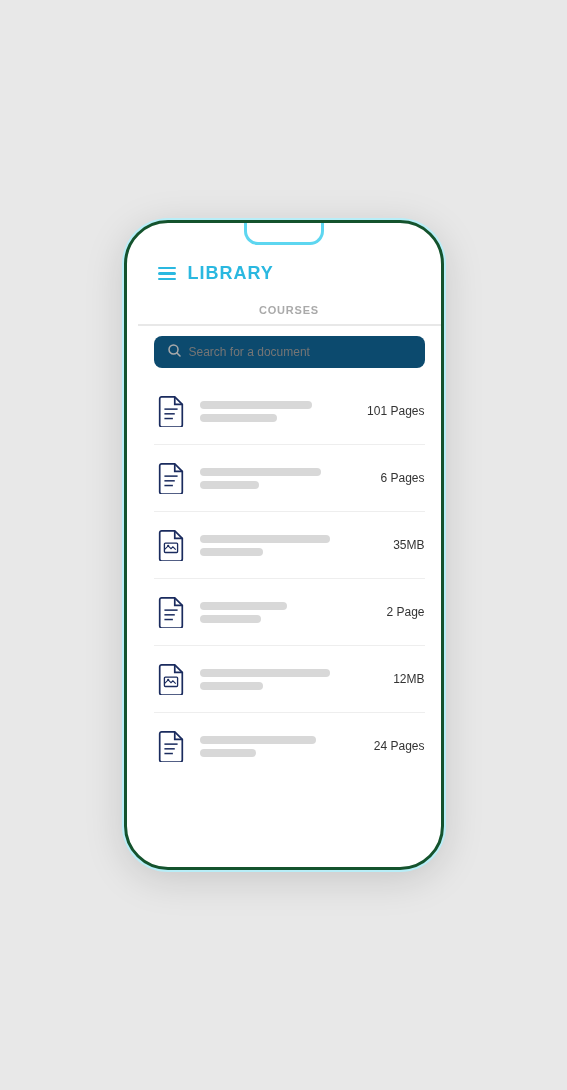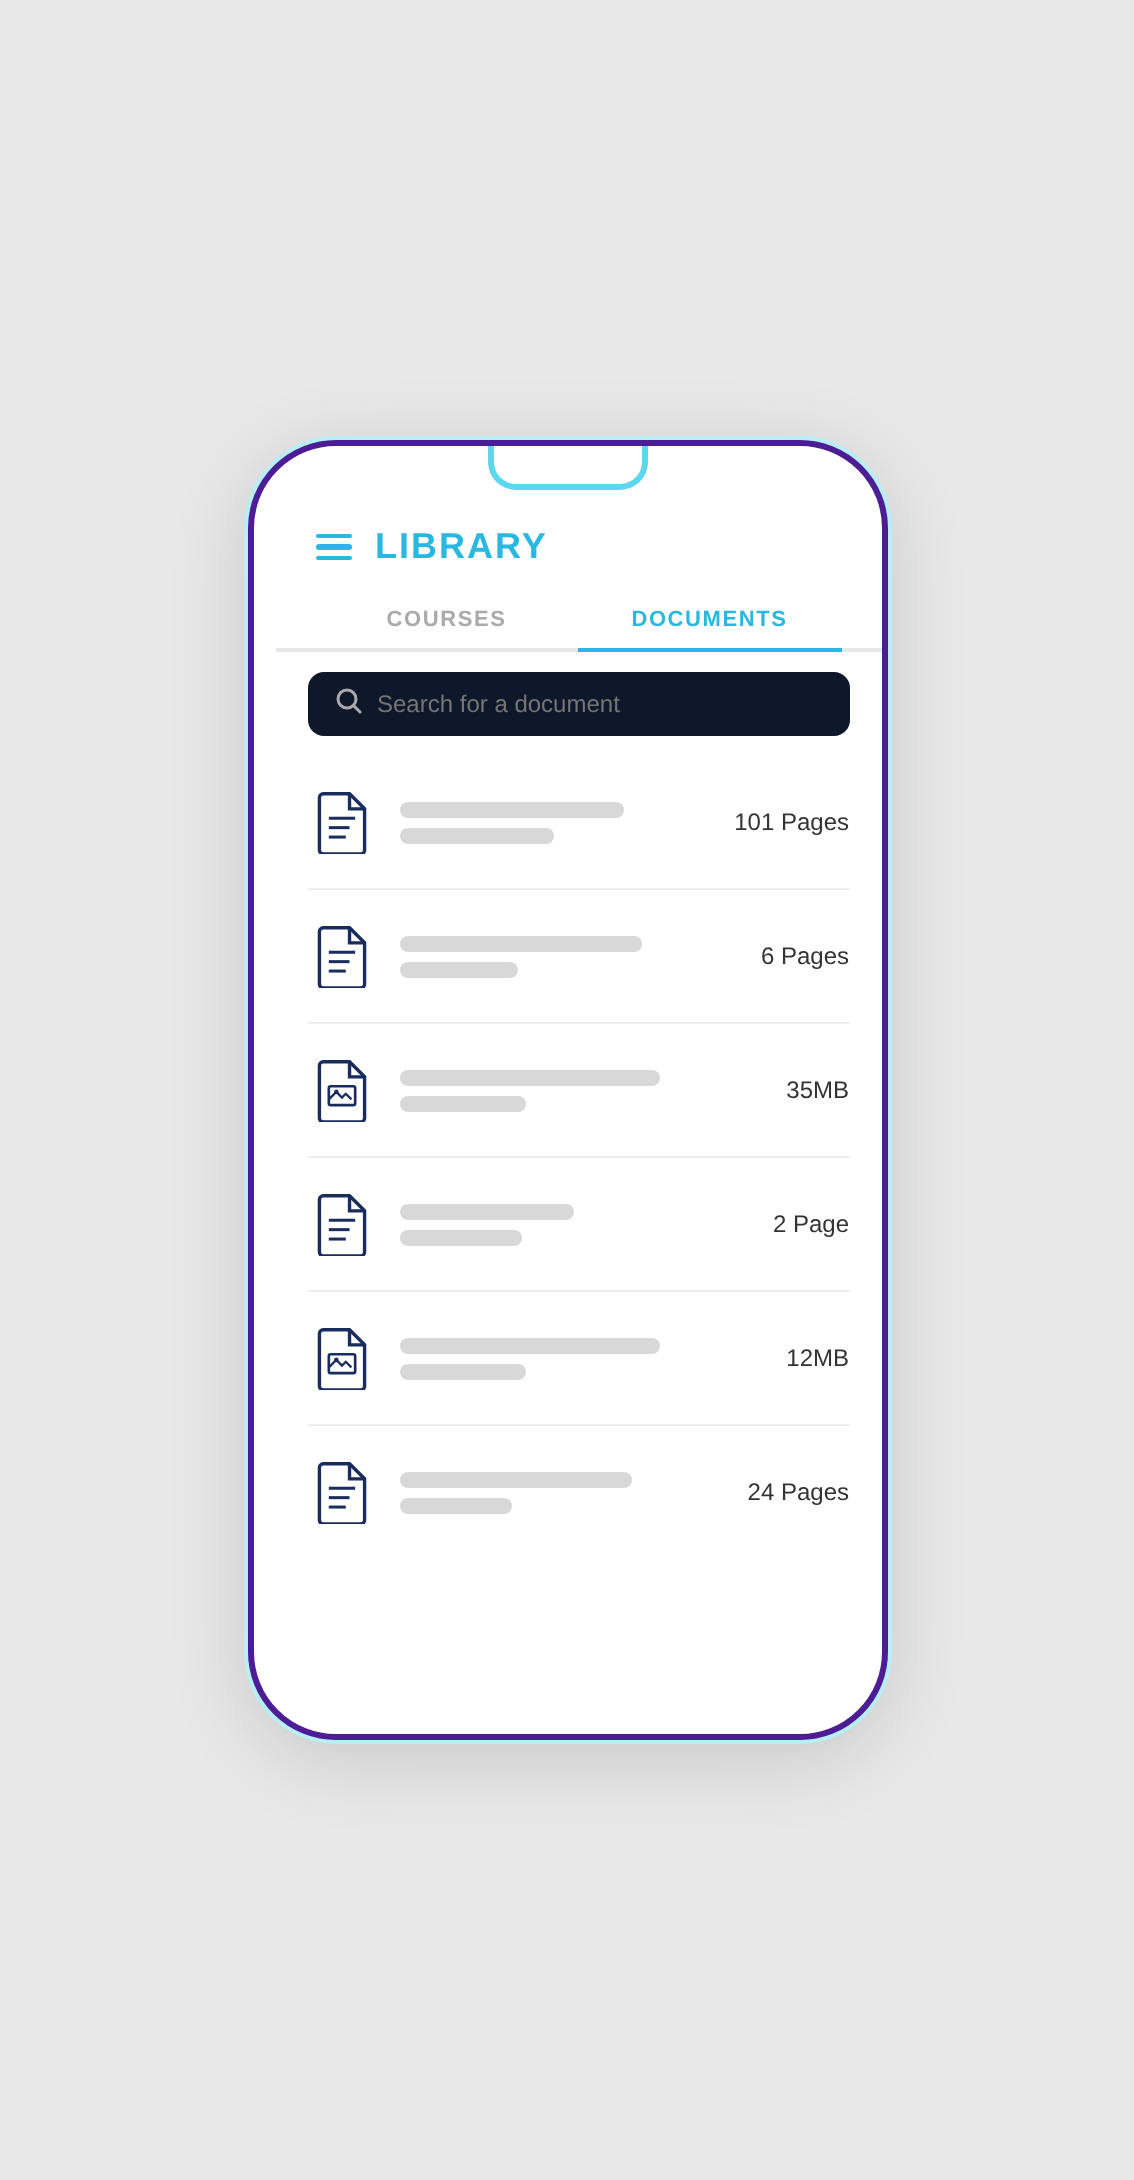--- a/index.html
+++ b/index.html
@@ -11,21 +11,21 @@
       align-items: center;
       min-height: 100vh;
       font-family: -apple-system, BlinkMacSystemFont, 'Segoe UI', sans-serif;
     }
 
     .phone-shell {
       width: 320px;
       height: 650px;
       background: #ffffff;
       border-radius: 44px;
-      border: 3px solid #4c1d95;
+      border: 3px solid #14532d;
       box-shadow: 0 0 0 2px #b8eef8, 0 8px 40px rgba(0,0,0,0.15);
       position: relative;
       overflow: hidden;
       display: flex;
       flex-direction: column;
       padding-left: 11px;
     }
 
     
     .phone-notch {
@@ -113,21 +113,21 @@
       left: 0;
       right: 0;
       height: 2.5px;
       background: #2ab8e0;
     }
 
     
     .search-bar {
       margin: 10px 16px;
       padding: 8px 14px;
-      background: #0f172a;
+      background: #0c4a6e;
       border-radius: 8px;
       display: flex;
       gap: 8px;
     }
 
     .search-icon-wrap {
       color: #aaaaaa;
       font-size: 13px;
     }
 
@@ -213,23 +213,20 @@
         <span></span>
         <span></span>
       </div>
       <span class="header-title">LIBRARY</span>
     </div>
 
     <div class="tabs">
       <div class="tab">
         <span>COURSES</span>
       </div>
-      <div class="tab active">
-        <span>DOCUMENTS</span>
-      </div>
     </div>
 
     <div class="search-bar">
       <div class="search-icon-wrap">
         <svg width="13" height="13" viewBox="0 0 13 13" fill="none">
           <circle cx="5.5" cy="5.5" r="4.5" stroke="#aaaaaa" stroke-width="1.5"></circle>
           <line x1="9" y1="9" x2="12" y2="12" stroke="#aaaaaa" stroke-width="1.5" stroke-linecap="round"></line>
         </svg>
       </div>
       <input class="search-input" type="text" readonly="" placeholder="Search for a document" style="">

